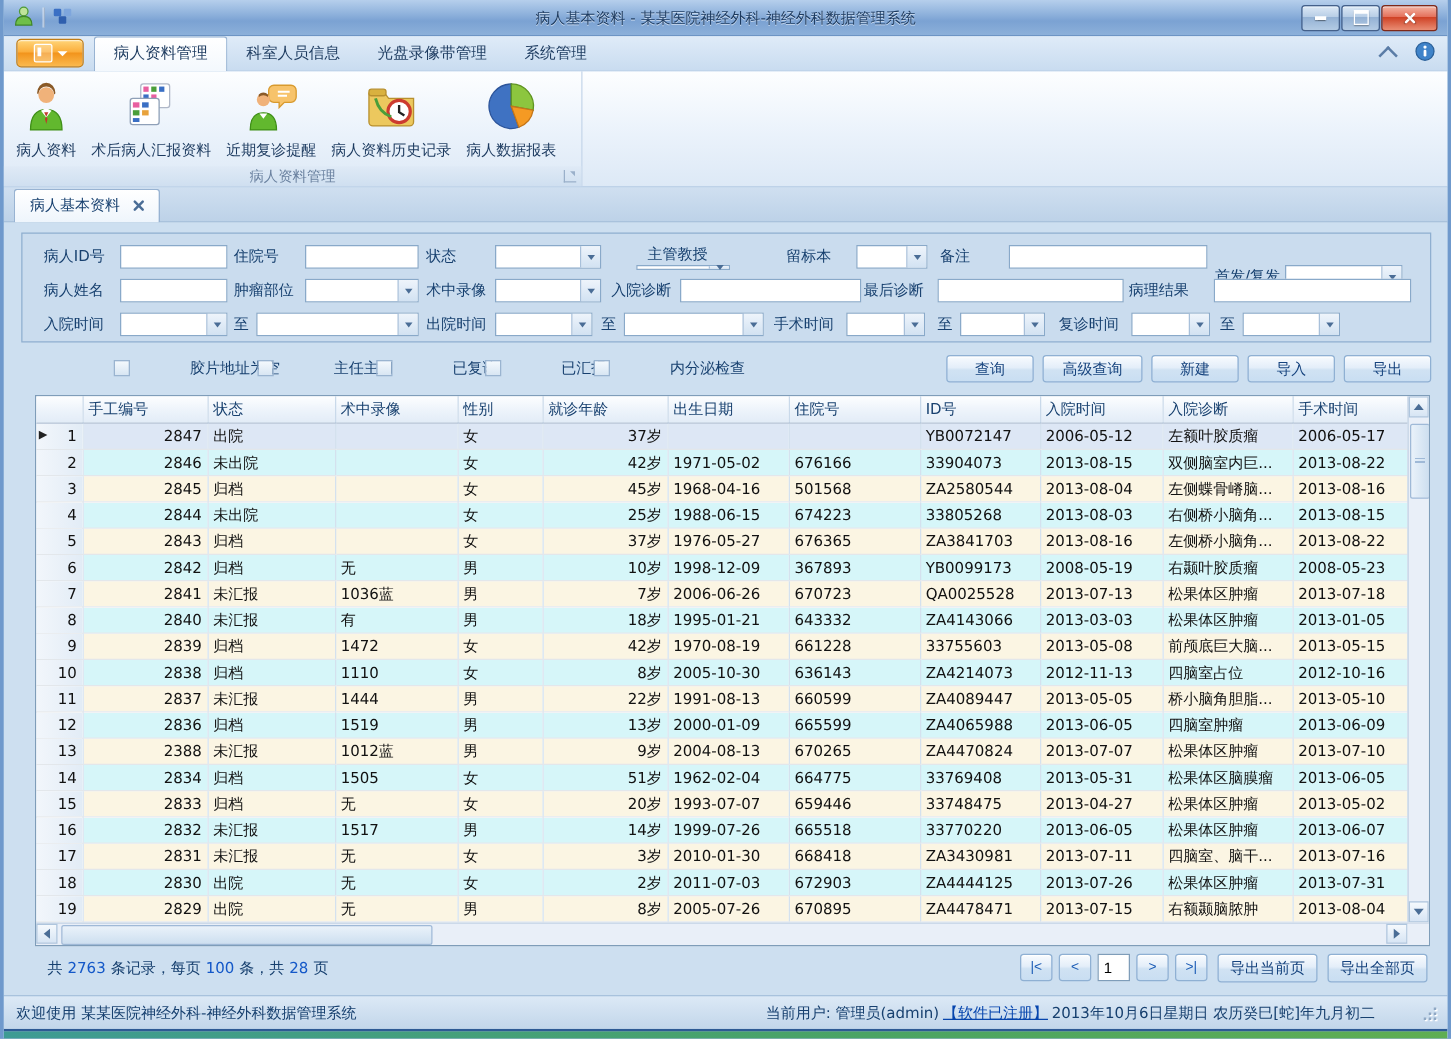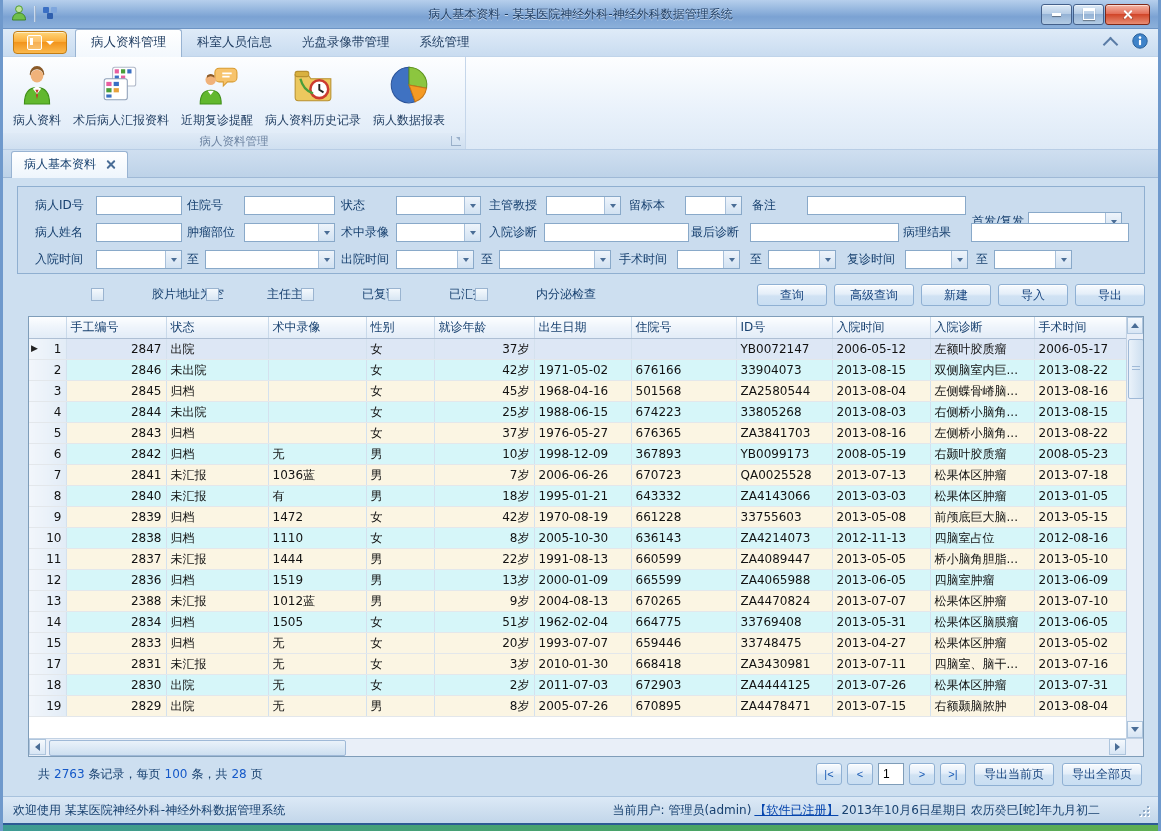--- a/index.html
+++ b/index.html
@@ -297,21 +297,21 @@
         <div class="fgroup" style="left: 169px; top: 8px;">
           <span class="flabel" style="width: 57px;">住院号</span>
           <input class="ftext" style="width: 91px;">
         </div>
         <div class="fgroup" style="left: 323px; top: 8px;">
           <span class="flabel" style="width: 55px;">状态</span>
           <div class="fcombo" style="width: 85px;">
             <span class="combo-arrow"></span>
           </div>
         </div>
-        <div class="fgroup" style="left: 471px; top: 8px;">
+        <div class="fgroup" style="left: 491px; top: 8px; flex-direction: column;">
           <span class="flabel" style="width: 57px;">主管教授</span>
           <div class="fcombo" style="width: 75px;">
             <span class="combo-arrow"></span>
           </div>
         </div>
         <div class="fgroup" style="left: 611px; top: 8px;">
           <span class="flabel" style="width: 56px;">留标本</span>
           <div class="fcombo" style="width: 57px;">
             <span class="combo-arrow"></span>
           </div>
@@ -601,21 +601,21 @@
                 <td class="ar">2838</td>
                 <td>归档</td>
                 <td>1110</td>
                 <td>女</td>
                 <td class="ar">8岁</td>
                 <td>2005-10-30</td>
                 <td>636143</td>
                 <td>ZA4214073</td>
                 <td>2012-11-13</td>
                 <td>四脑室占位</td>
-                <td>2012-08-16</td>
+                <td>2012-10-16</td>
               </tr>
               <tr class="cream">
                 <td class="numcol">11</td>
                 <td class="ar">2837</td>
                 <td>未汇报</td>
                 <td>1444</td>
                 <td>男</td>
                 <td class="ar">22岁</td>
                 <td>1991-08-13</td>
                 <td>660599</td>
@@ -672,20 +672,34 @@
                 <td>归档</td>
                 <td>无</td>
                 <td>女</td>
                 <td class="ar">20岁</td>
                 <td>1993-07-07</td>
                 <td>659446</td>
                 <td>33748475</td>
                 <td>2013-04-27</td>
                 <td>松果体区肿瘤</td>
                 <td>2013-05-02</td>
+              </tr>
+              <tr class="cyan">
+                <td class="numcol">16</td>
+                <td class="ar">2832</td>
+                <td>未汇报</td>
+                <td>1517</td>
+                <td>男</td>
+                <td class="ar">14岁</td>
+                <td>1999-07-26</td>
+                <td>665518</td>
+                <td>33770220</td>
+                <td>2013-06-05</td>
+                <td>松果体区肿瘤</td>
+                <td>2013-06-07</td>
               </tr>
               <tr class="cream">
                 <td class="numcol">17</td>
                 <td class="ar">2831</td>
                 <td>未汇报</td>
                 <td>无</td>
                 <td>女</td>
                 <td class="ar">3岁</td>
                 <td>2010-01-30</td>
                 <td>668418</td>

